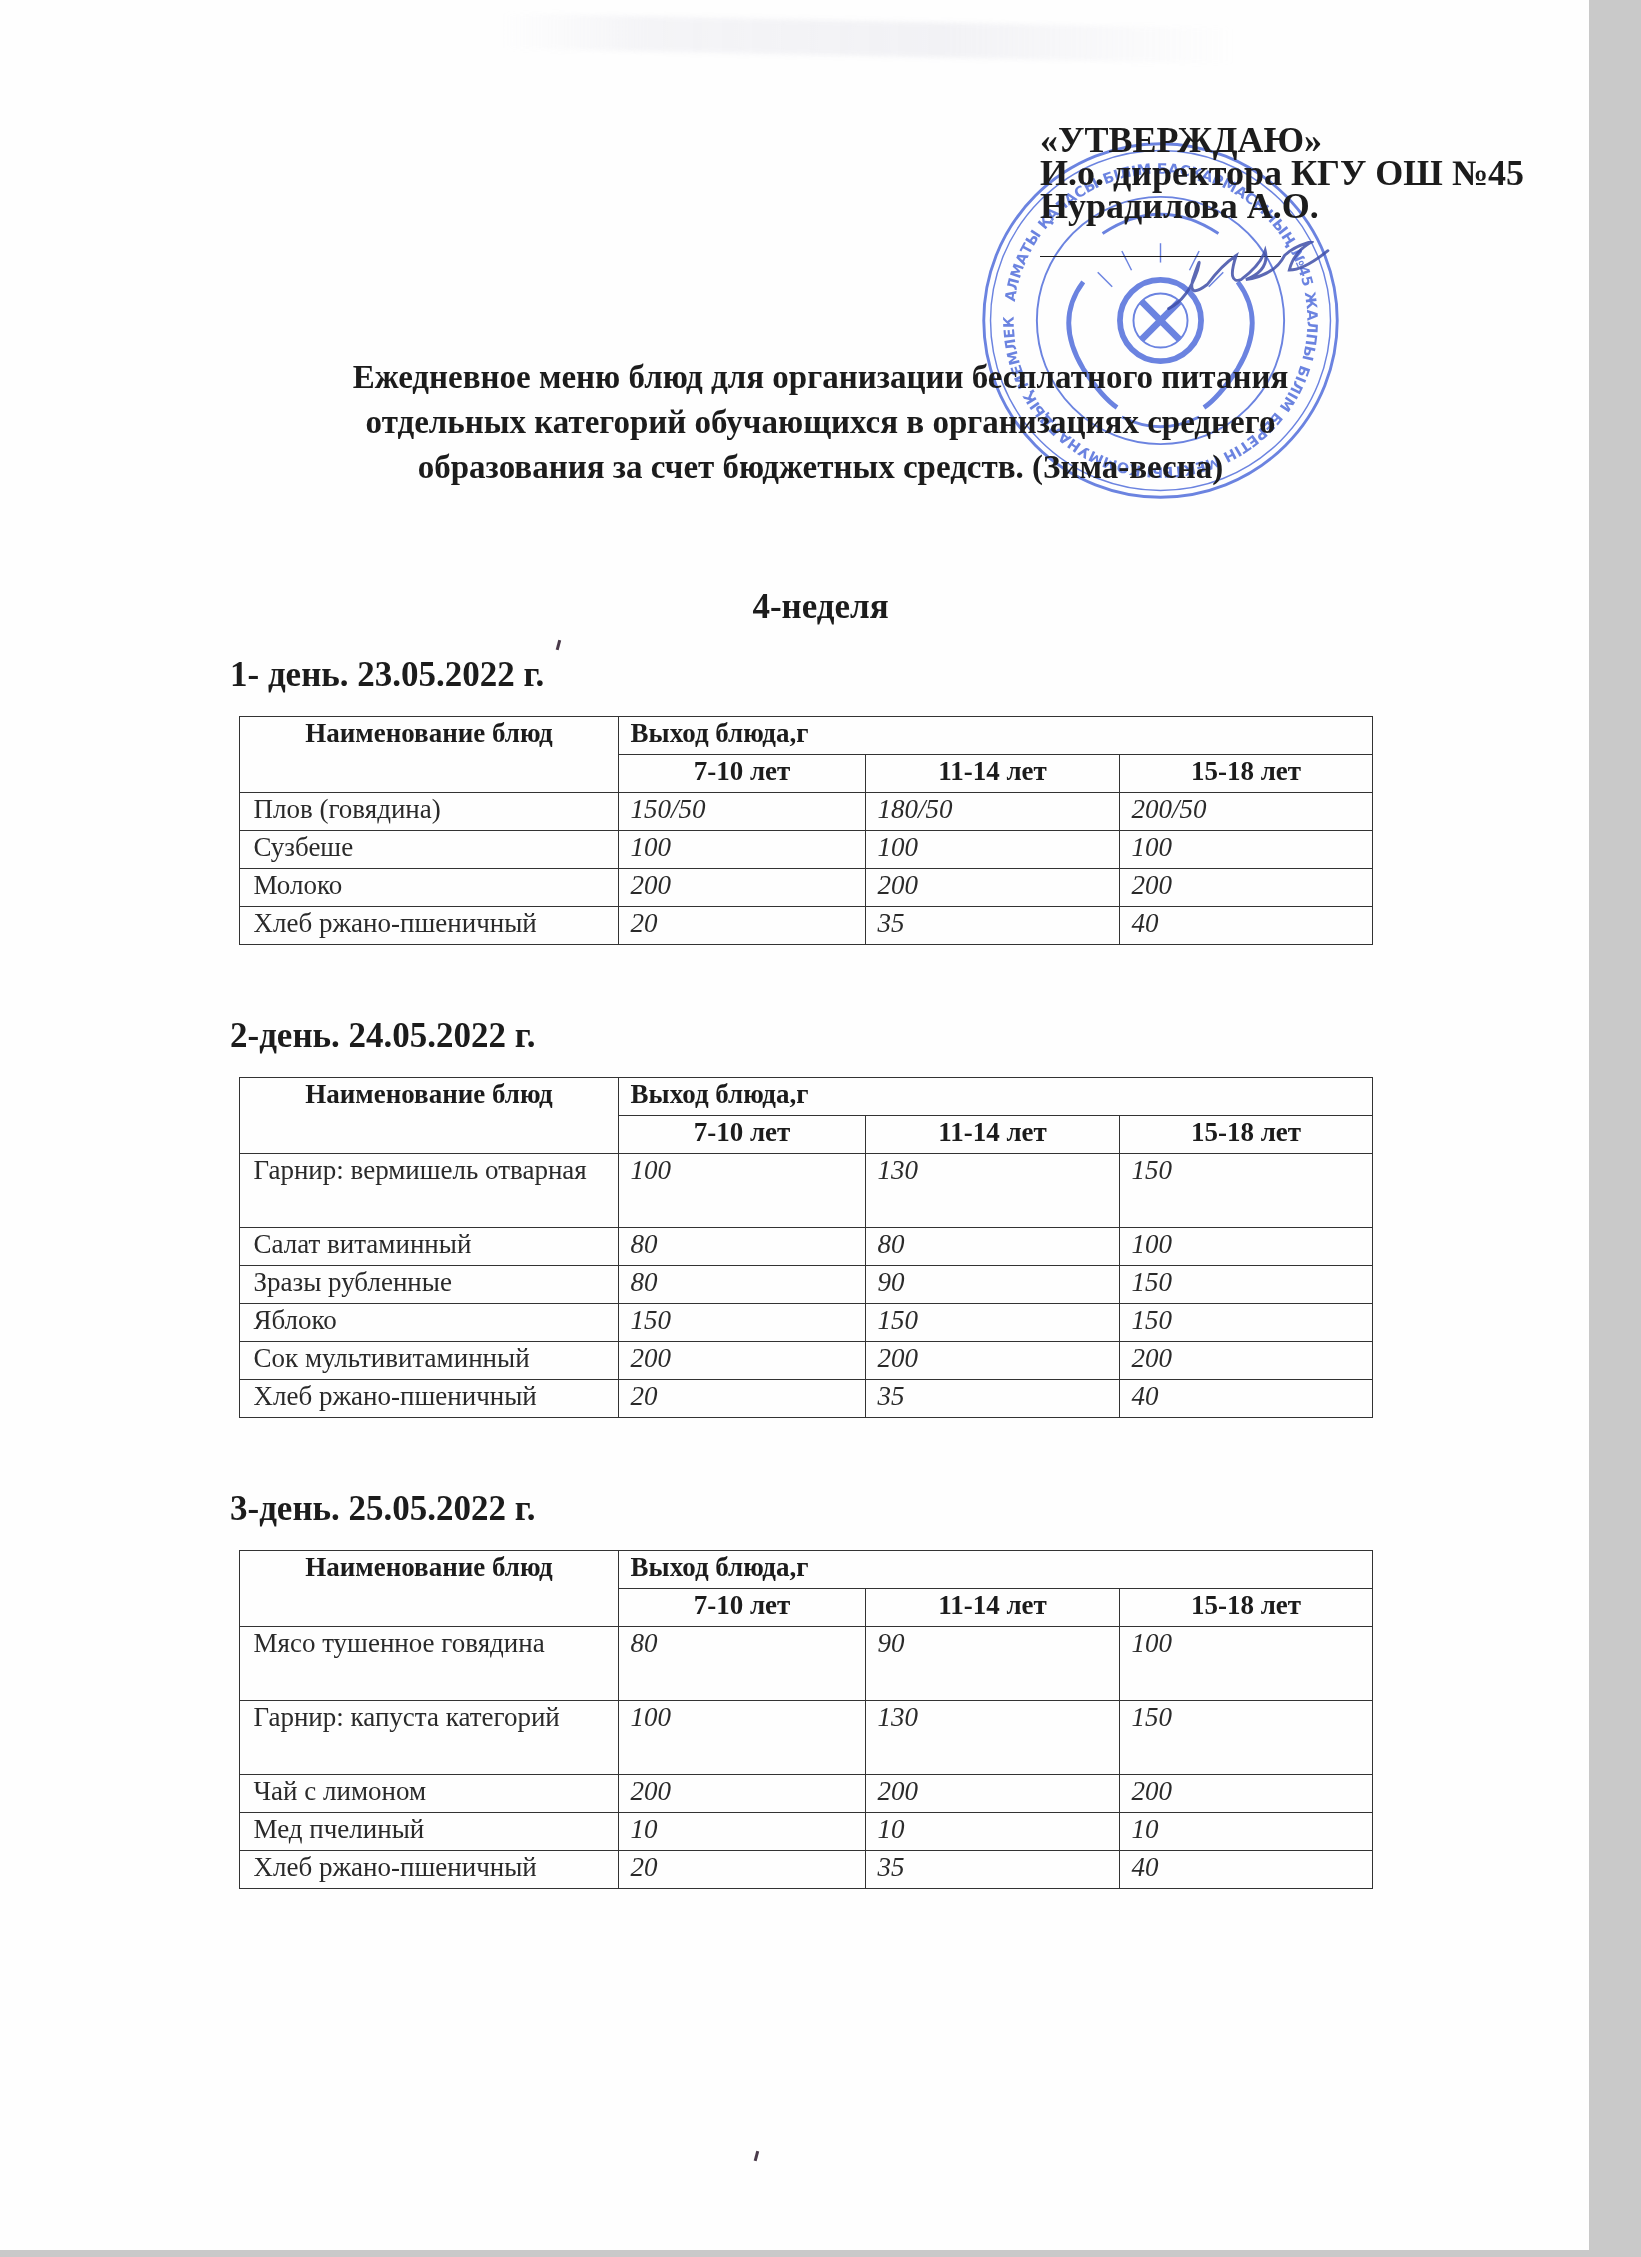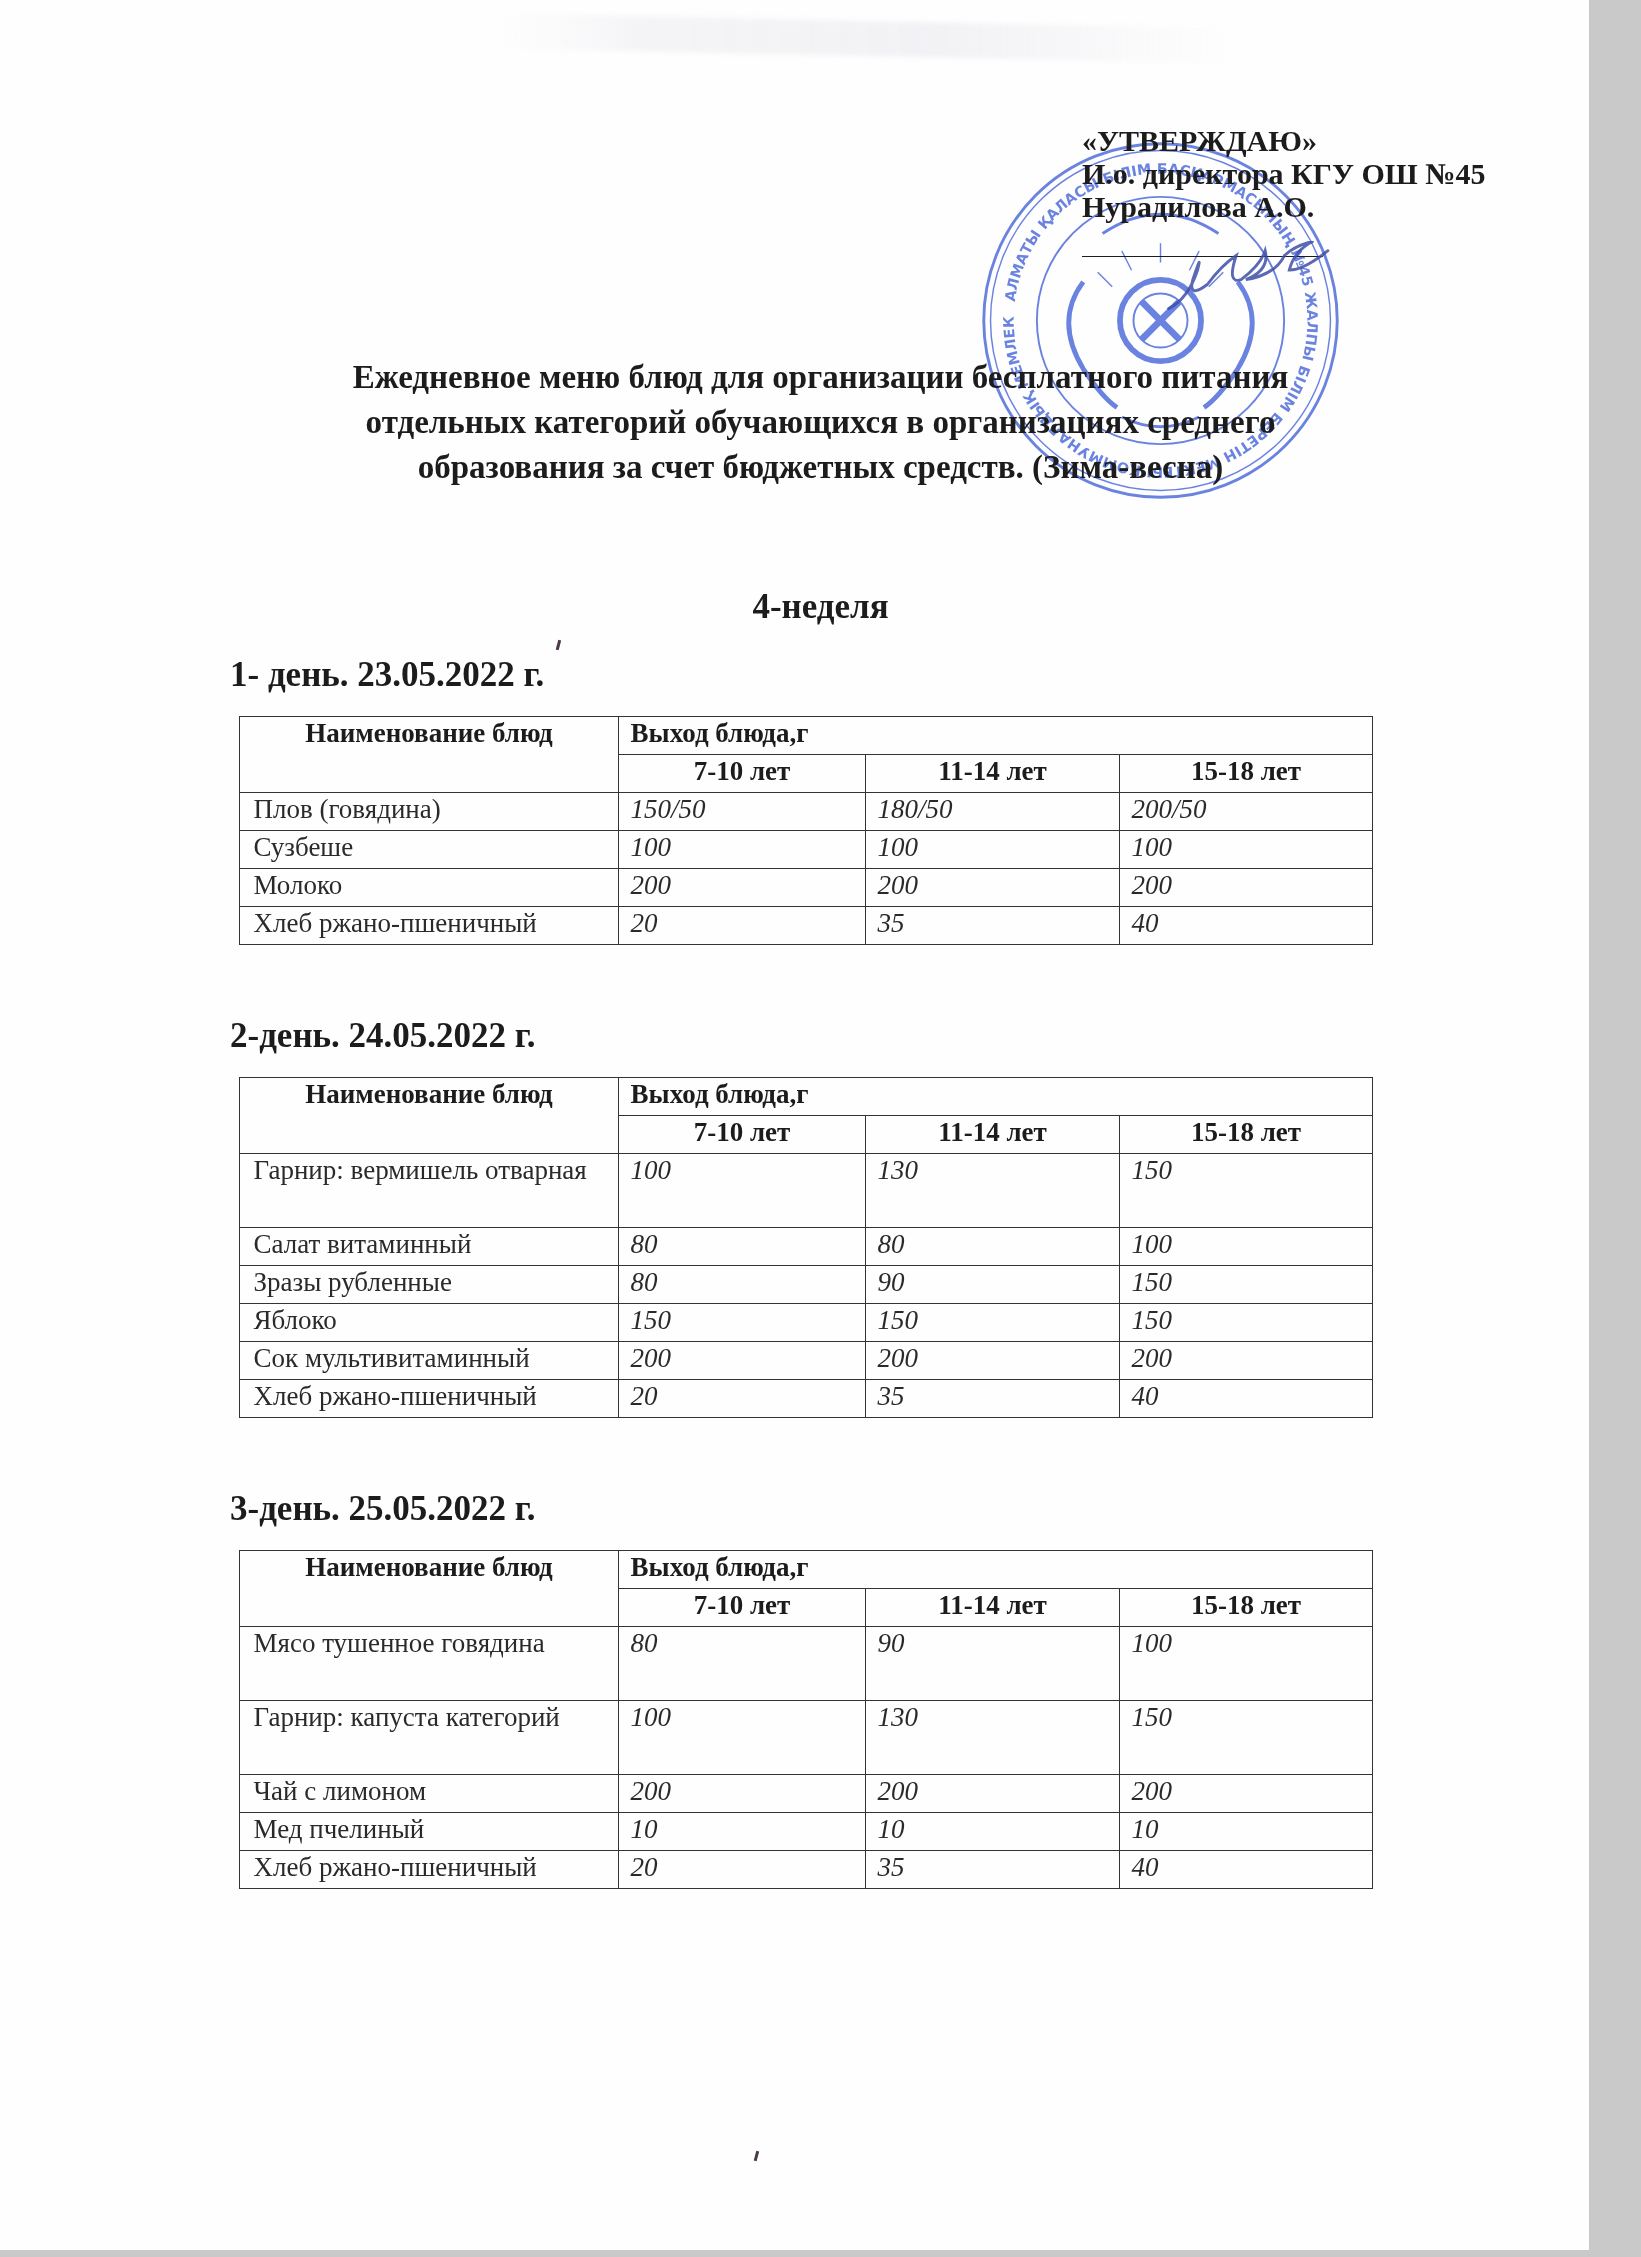--- a/index.html
+++ b/index.html
@@ -12,22 +12,22 @@
   .page {
     position:absolute; left:0; top:0; width:1589px; height:2250px;
     background:#fefefe;
   }
   .bleed {
     position:absolute; left:502px; top:21px; width:734px; height:35px;
     background:linear-gradient(90deg, rgba(200,200,215,0) 0%, rgba(200,200,215,0.18) 20%, rgba(200,200,215,0.22) 60%, rgba(200,200,215,0) 100%);
     transform:rotate(1.2deg); filter:blur(2.9px);
   }
   .approve {
-    position:absolute; left:1082px; top:124px; z-index:3;
-    font-weight:bold; font-size:30px; line-height:33px; color:#1c1c1c;
+    position:absolute; left:1040px; top:124px; z-index:3;
+    font-weight:bold; font-size:36px; line-height:33px; color:#1c1c1c;
   }
   .approve .line { display:block; white-space:nowrap; }
   .approve .sig-line {
     display:block; width:241px; border-bottom:1.9px solid #1c1c1c; height:33px;
   }
   .stamp {
     position:absolute; left:977px; top:137px; width:367px; height:367px; z-index:2;
     opacity:0.75;
   }
   .signature { position:absolute; left:1159px; top:241px; width:222px; height:87px; z-index:4; opacity:0.85; }

